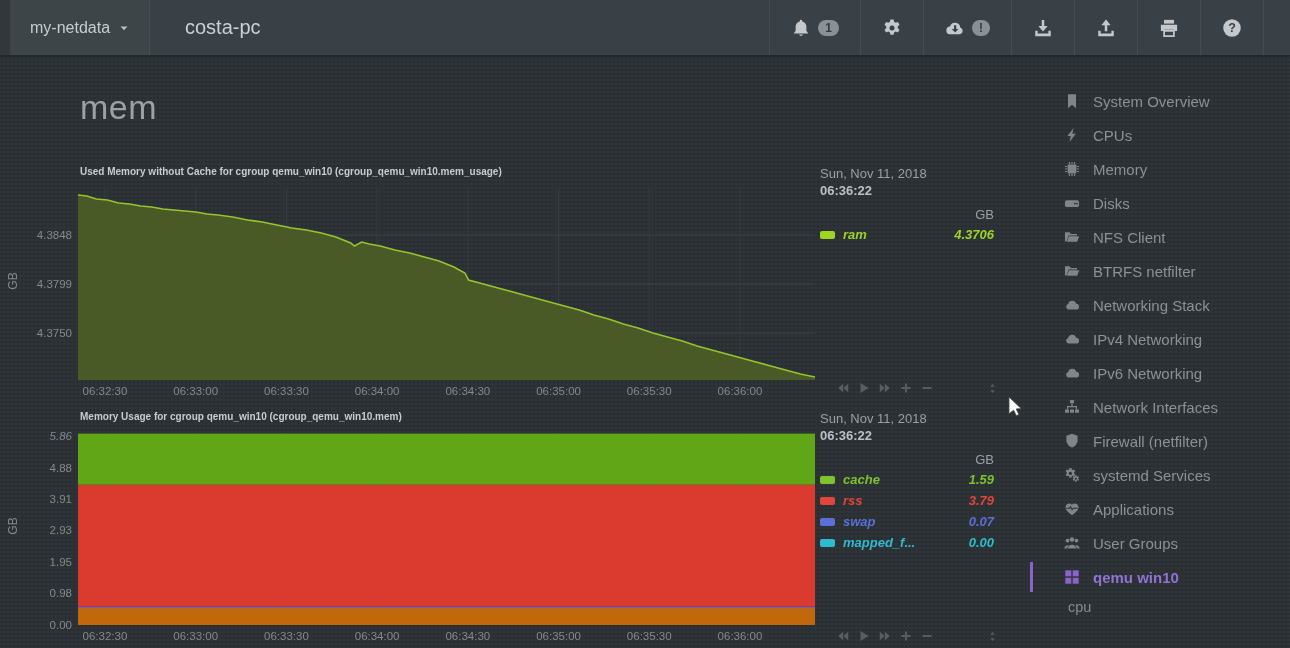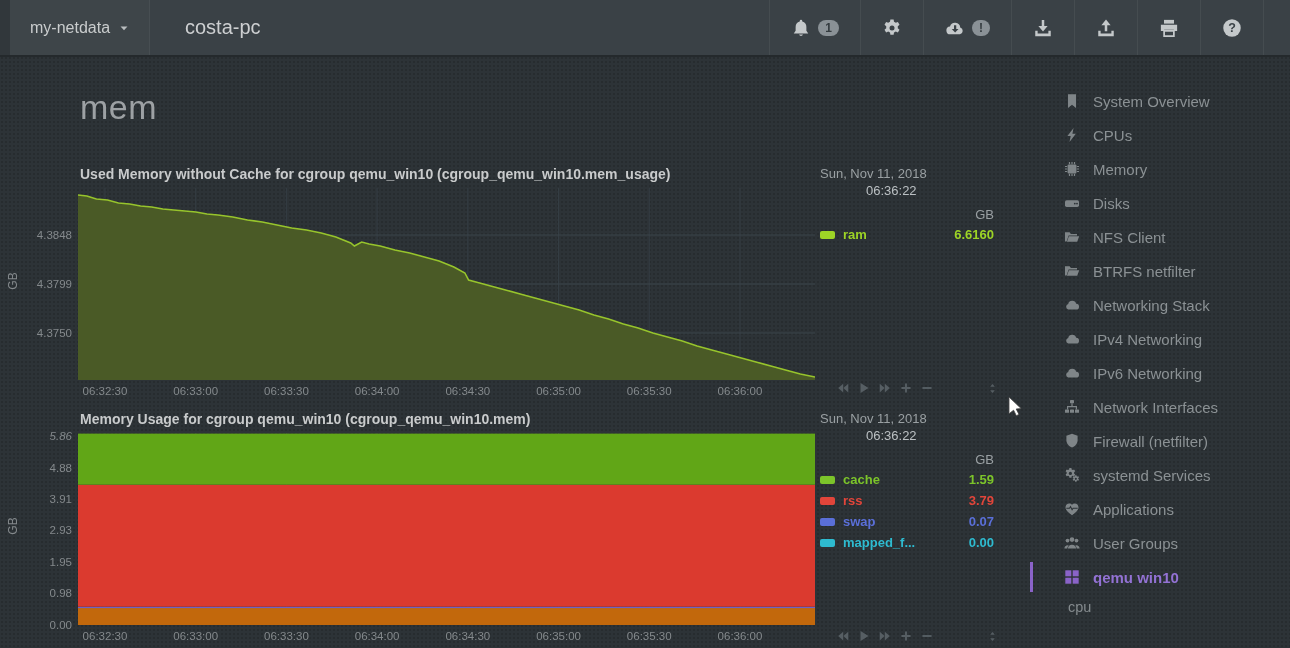--- a/index.html
+++ b/index.html
@@ -54,38 +54,38 @@
     position:absolute; left:80px; top:88px; margin:0;
     font-size:34px; font-weight:300; color:#9da1a4; letter-spacing:0.5px;
   }
 
   
   .chart { position:absolute; left:0; width:1010px; }
   #chart1 { top:160px; height:246px; }
   #chart2 { top:405px; height:243px; }
   .chart-title {
     position:absolute; left:80px; top:6px; margin:0;
-    font-size:14px; font-weight:bold; color:#c9cbcc; white-space:nowrap;
+    font-size:10px; font-weight:bold; color:#c9cbcc; white-space:nowrap;
   }
   .ylab {
     position:absolute; left:4px; top:114px; transform:rotate(-90deg);
     font-size:12px; color:#84898c;
   }
   .yticks { position:absolute; left:0; top:28px; width:72px; height:192px; }
   .ytick { position:absolute; right:0; font-size:11.5px; color:#84898c; line-height:13px; }
   .plot { position:absolute; left:78px; top:28px; width:737px; height:192px; cursor:crosshair; }
   .plot svg { display:block; width:737px; height:192px; }
   .xticks { position:absolute; left:78px; top:225px; width:737px; height:14px; }
   .xtick { position:absolute; transform:translateX(-50%); font-size:11.5px; color:#84898c; white-space:nowrap; }
 
   .legend { position:absolute; left:820px; top:6px; width:176px; font-size:13px; }
   .lg-date { color:#9aa0a3; }
-  .lg-time { font-weight:normal; color:#bbc0c3; margin-top:2px;margin-left:46px; }
+  .lg-time { font-weight:bold; color:#bbc0c3; margin-top:2px; }
   .lg-unit { position:absolute; top:41px; right:2px; color:#9aa0a3; }
-  .lg-rows { position:absolute; top:58px; left:0; width:176px; }
+  .lg-rows { position:absolute; top:58px; left:0; width:176px;font-style:italic; }
   .lg-row { display:flex; align-items:center; height:21px; font-weight:bold; cursor:pointer; }
   .sw { width:15px; height:8px; border-radius:2px; margin-right:8px; flex:none; }
   .lg-name { flex:1; white-space:nowrap; overflow:hidden; }
   .lg-val { padding-right:2px; }
 
   .toolbar {
     position:absolute; left:836px; width:162px; height:18px;
     display:flex; align-items:center; gap:7px; color:#565e63;
   }
   #chart1 .toolbar { top:219px; }
@@ -230,21 +230,21 @@
         <span class="xtick" style="left: 661.97px;">06:36:00</span>
       </div>
     <aside class="legend">
       <div class="lg-date">Sun, Nov 11, 2018</div>
       <div class="lg-time">06:36:22</div>
       <div class="lg-unit">GB</div>
       <div class="lg-rows">
           <div class="lg-row">
             <span class="sw" style="background:#9dd426"></span>
             <span class="lg-name" style="color:#9dd426">ram</span>
-            <span class="lg-val" style="color:#9dd426">6.6160</span>
+            <span class="lg-val" style="color:#9dd426">4.3706</span>
           </div>
         </div>
     </aside>
     <div class="toolbar">
         <button class="tool-btn">
           <svg viewBox="0 0 16 16" fill="currentColor">
             <path d="M8.2 3v10L2.6 8z"></path>
             <path d="M14 3v10L8.4 8z"></path>
           </svg>
         </button>

